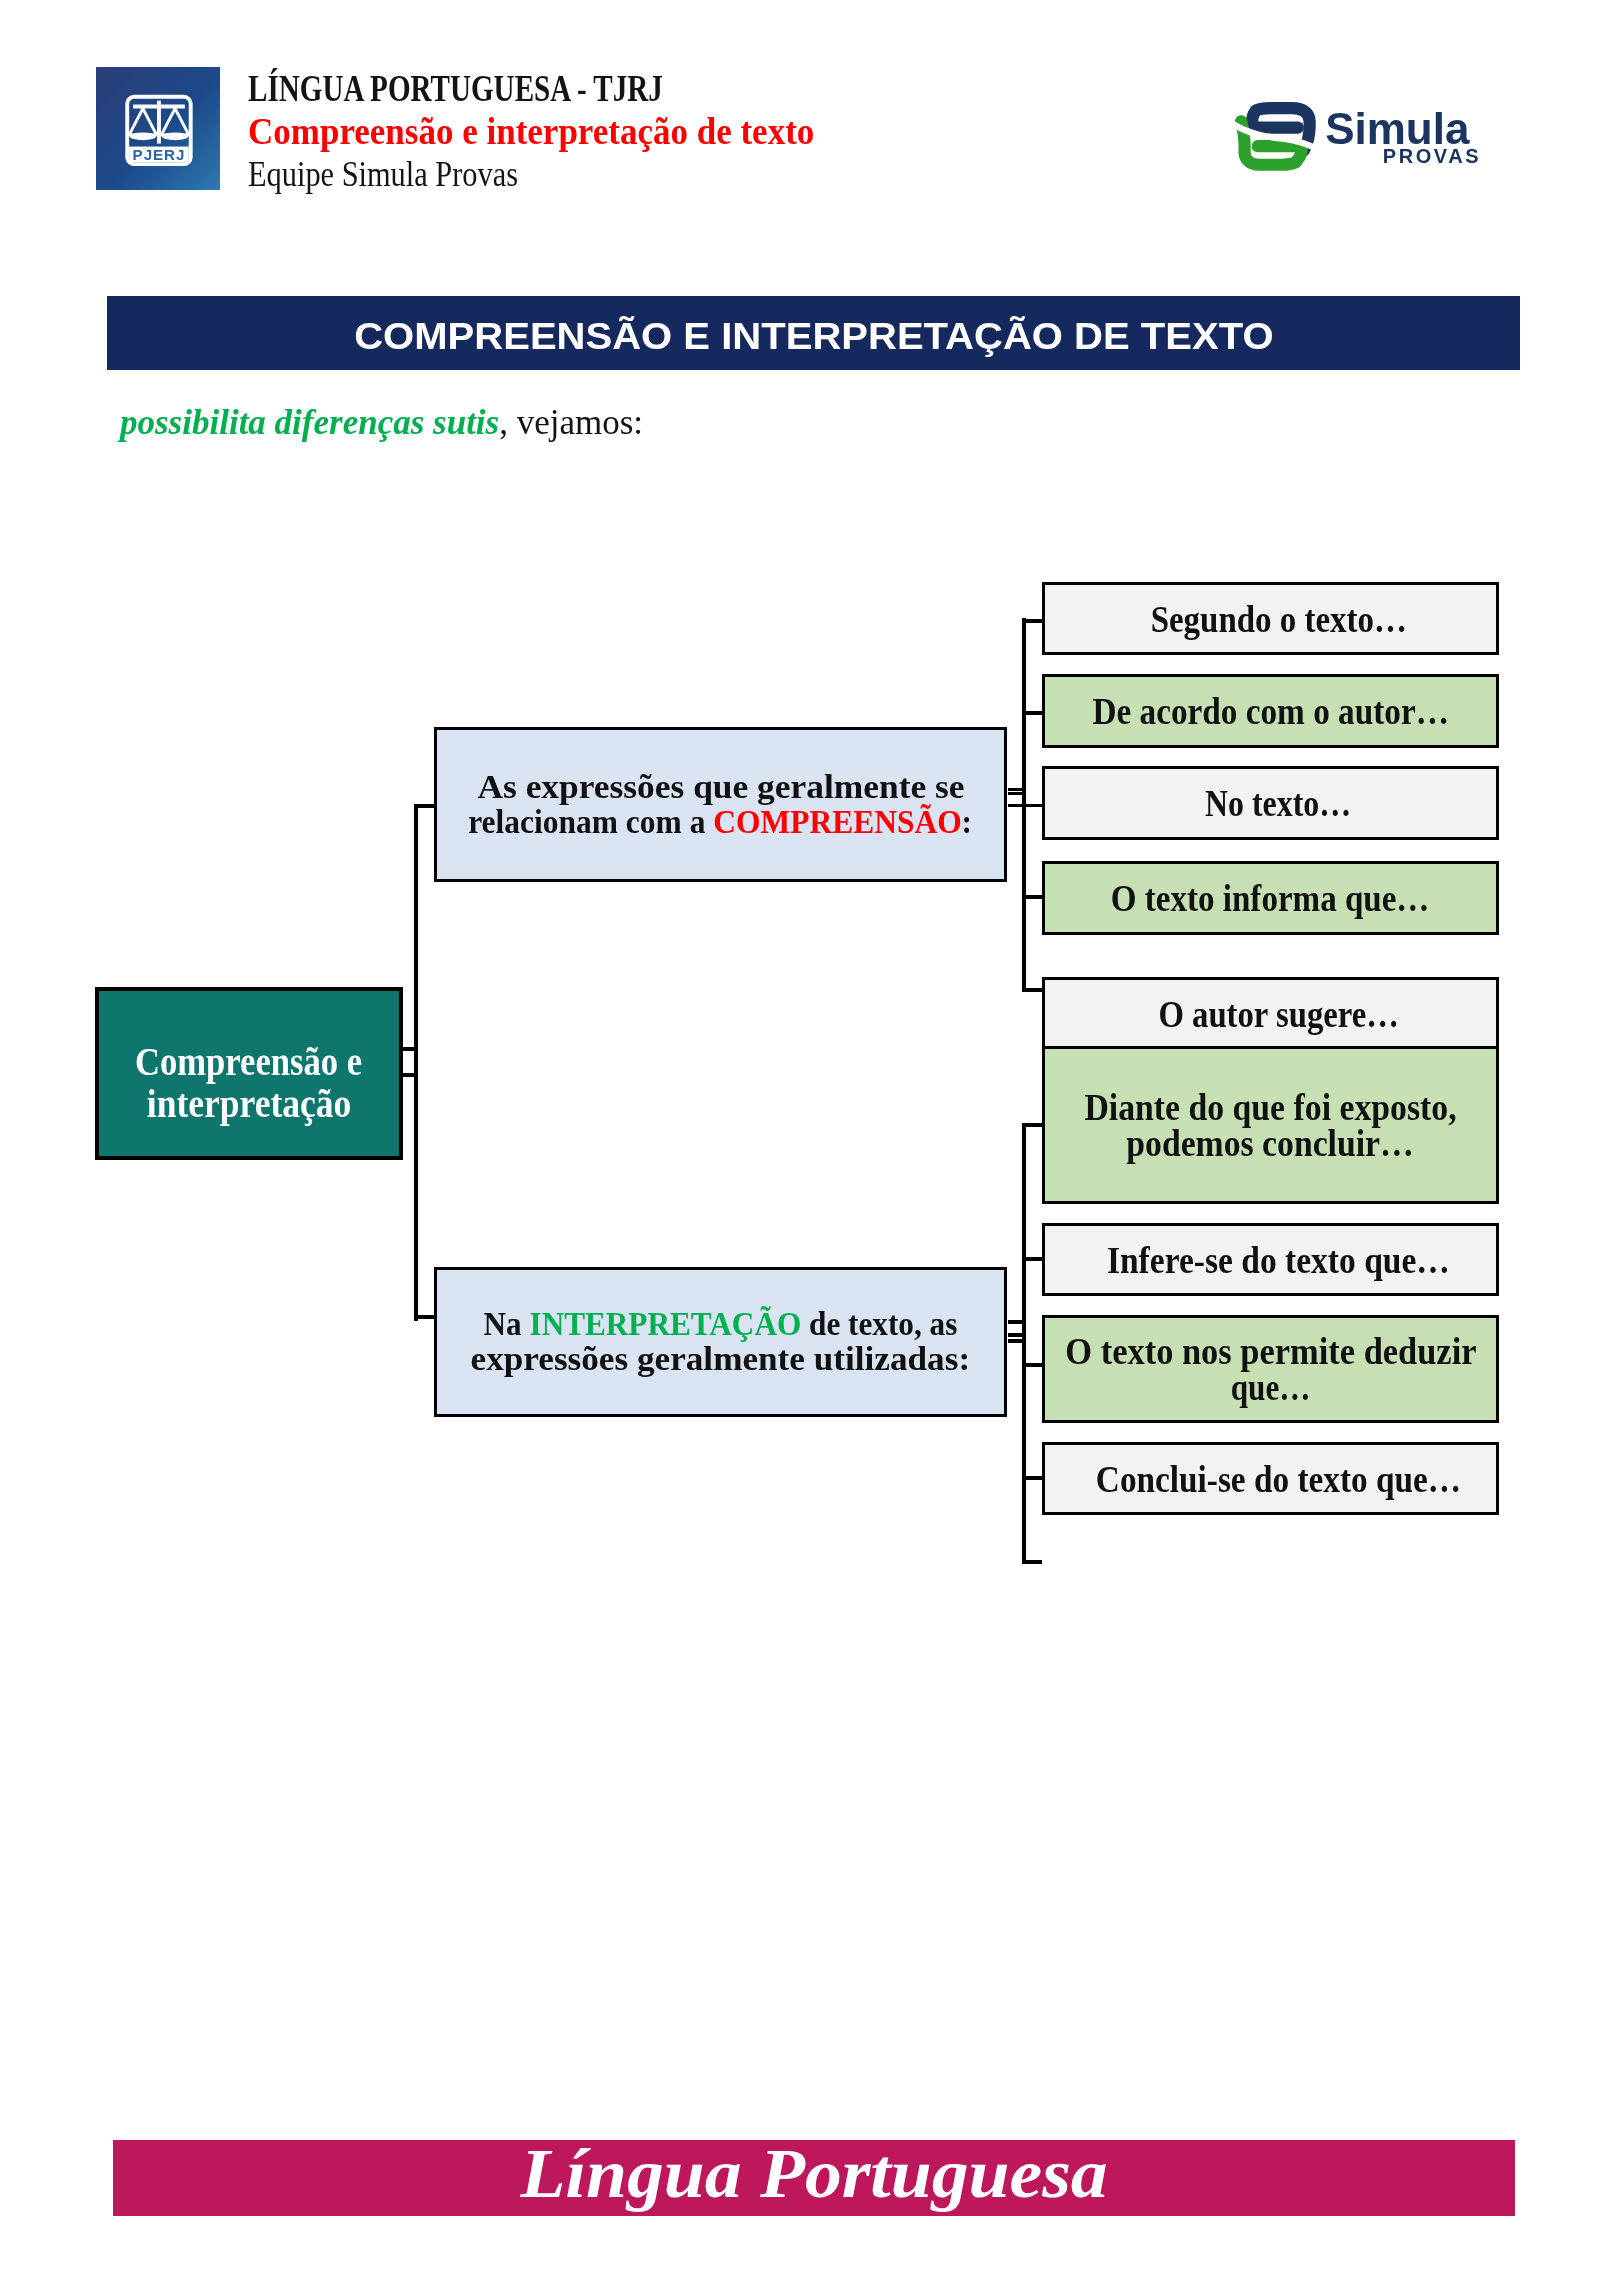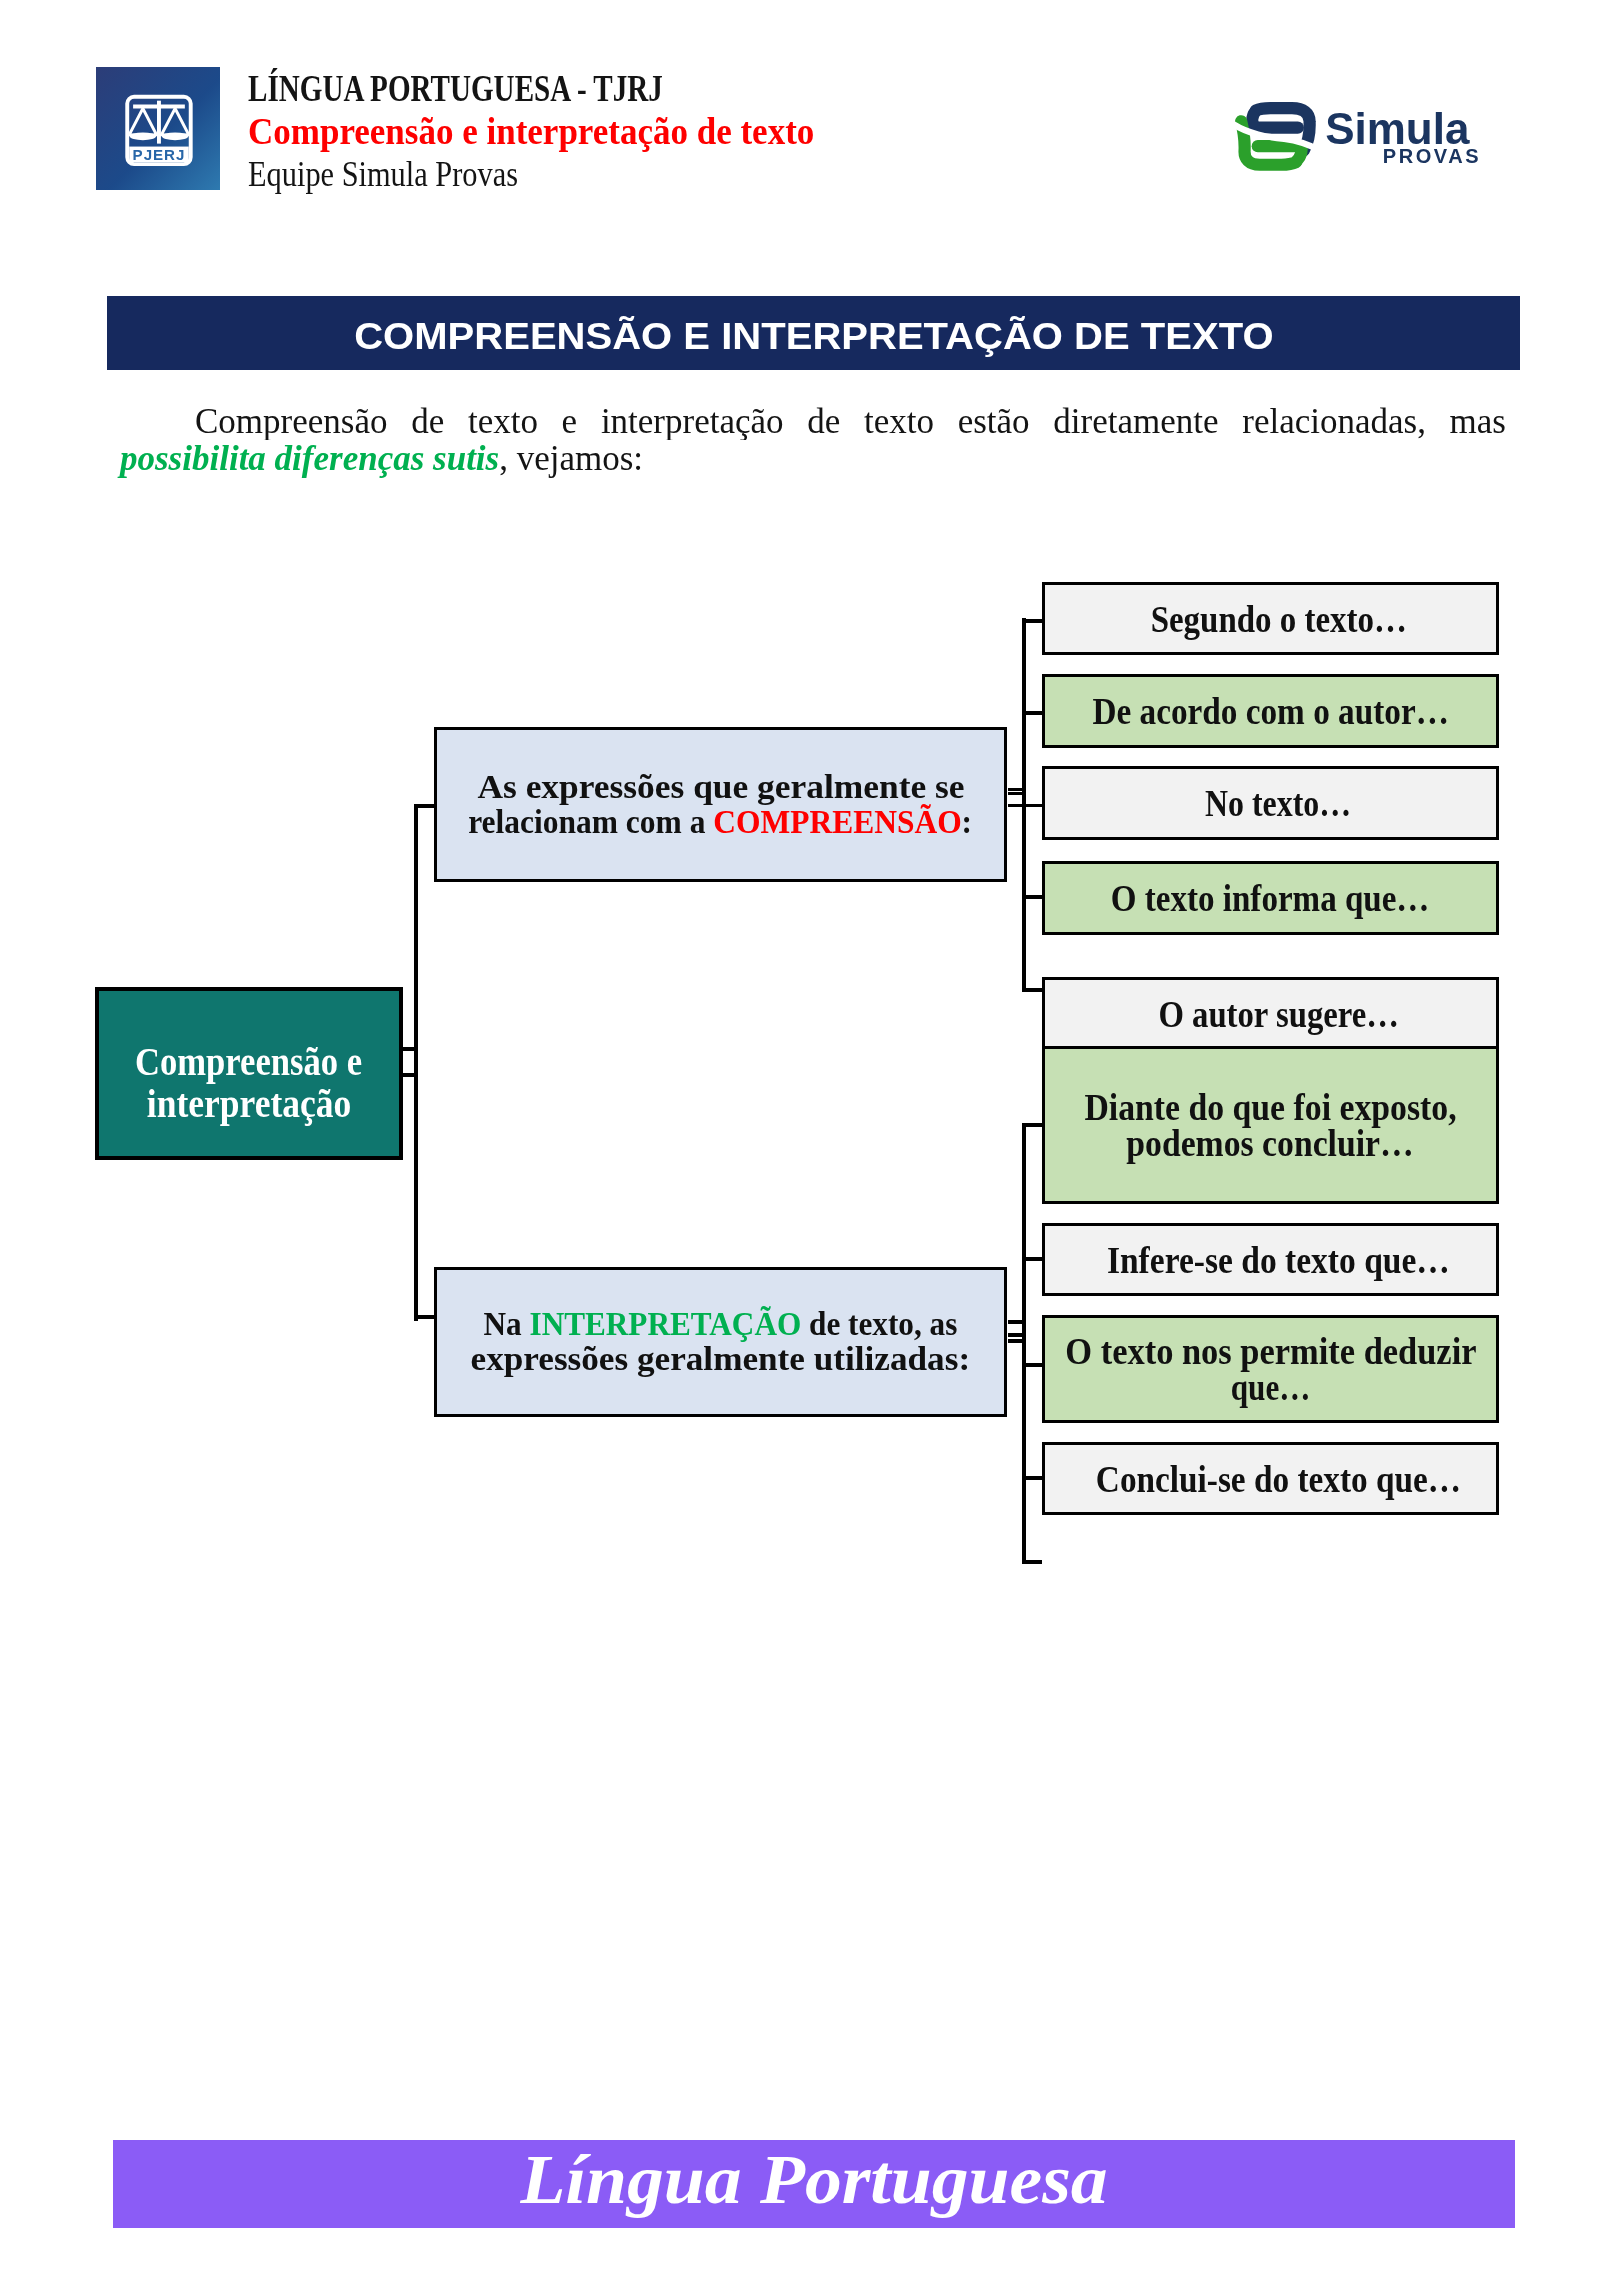--- a/index.html
+++ b/index.html
@@ -32,21 +32,21 @@
   .root span.tl{line-height:42px;}
   .parent{left:434px;width:573px;background:#dae3f1;border:3.9px solid #000;font-size:33px;}
   .parent span.tl{line-height:35px;}
   .child{left:1042px;width:457px;border:3.9px solid #000;font-size:38px;}
   .child span.tl{line-height:36px;}
   .gray{background:#f2f2f2;padding-left:16px;}
   .green{background:#c6e0b4;}
   .red{color:#fe0000;}
   .grn{color:#00b050;}
   
-  .footer{position:absolute;left:113px;top:2140px;width:1402px;height:88px;background:#8b5cf6;
+  .footer{position:absolute;left:113px;top:2140px;width:1402px;height:76px;background:#be185d;
           display:flex;align-items:center;justify-content:center;}
   .footer span{font-size:69px;font-weight:bold;font-style:italic;color:#fff;padding-bottom:7.8px;
                white-space:nowrap;transform:scaleX(1.067);}
 </style>
 </head>
 <body>
 <div class="page">
 
   <div class="abs" style="left:96px;top:67px;width:124px;height:123px;
        background:linear-gradient(135deg,#2c3d78 0%,#1c4a8a 55%,#2e7ab0 100%);">
@@ -77,21 +77,20 @@
     <path d="M6 35 C22 45 40 48 58 50 C74 52 84 56 95 62" fill="none" stroke="#fff" stroke-width="6.5" stroke-linecap="round"></path>
     <text x="100" y="55" font-family="Liberation Sans" font-size="45" font-weight="bold" fill="#1b3560">Simula</text>
     <text x="159" y="75" font-family="Liberation Sans" font-size="20.5" font-weight="bold" fill="#1b3560" letter-spacing="2.6">PROVAS</text>
   </svg>
 
   <div class="banner">
       <span>COMPREENSÃO E INTERPRETAÇÃO DE TEXTO</span>
     </div>
 
   <div class="para">
-    <div class="pline1">Compreensão de texto e interpretação de texto estão diretamente relacionadas, mas</div>
     <div class="pline2"><span class="grit">possibilita diferenças sutis</span>, vejamos:</div>
   </div>
 
   <div class="bx root">
     <span class="tl" style="transform:scaleX(0.844)">Compreensão e</span>
     <span class="tl" style="transform:scaleX(0.866)">interpretação</span>
   </div>
 
   <div class="bx parent" style="top:727px;height:155px;">
     <span class="tl" style="transform:scaleX(1.073)">As expressões que geralmente se</span>

